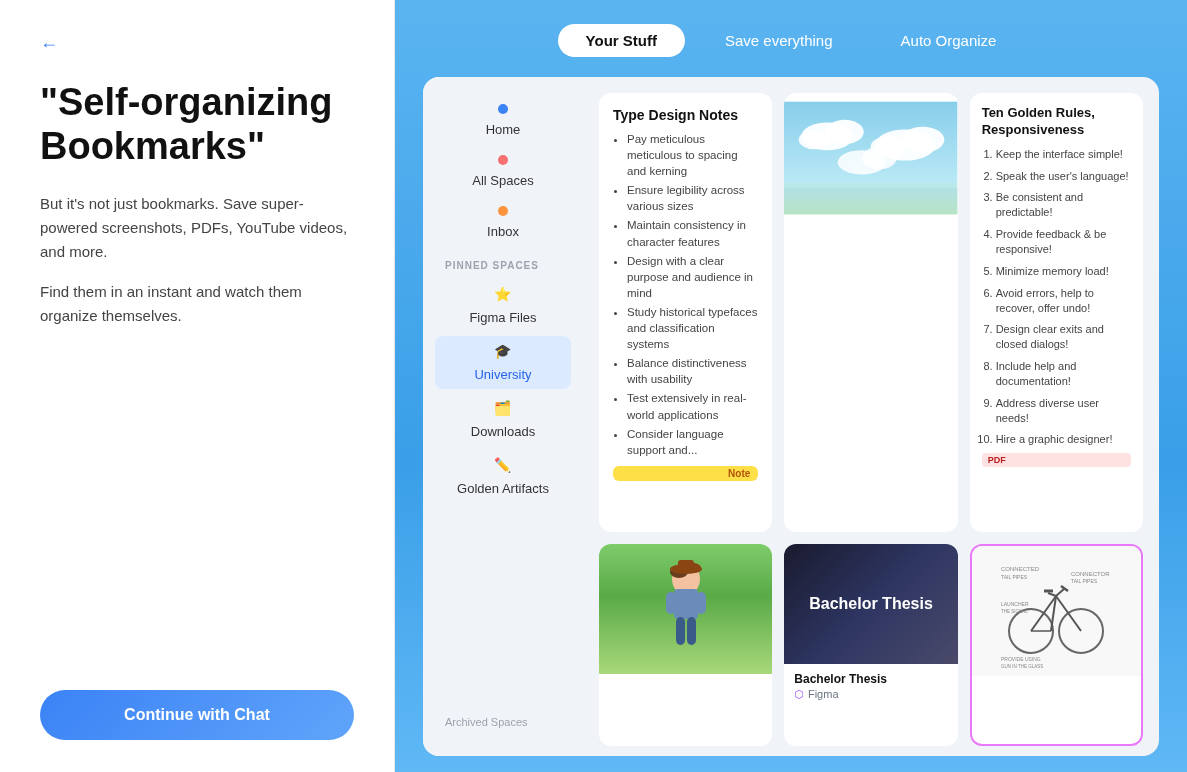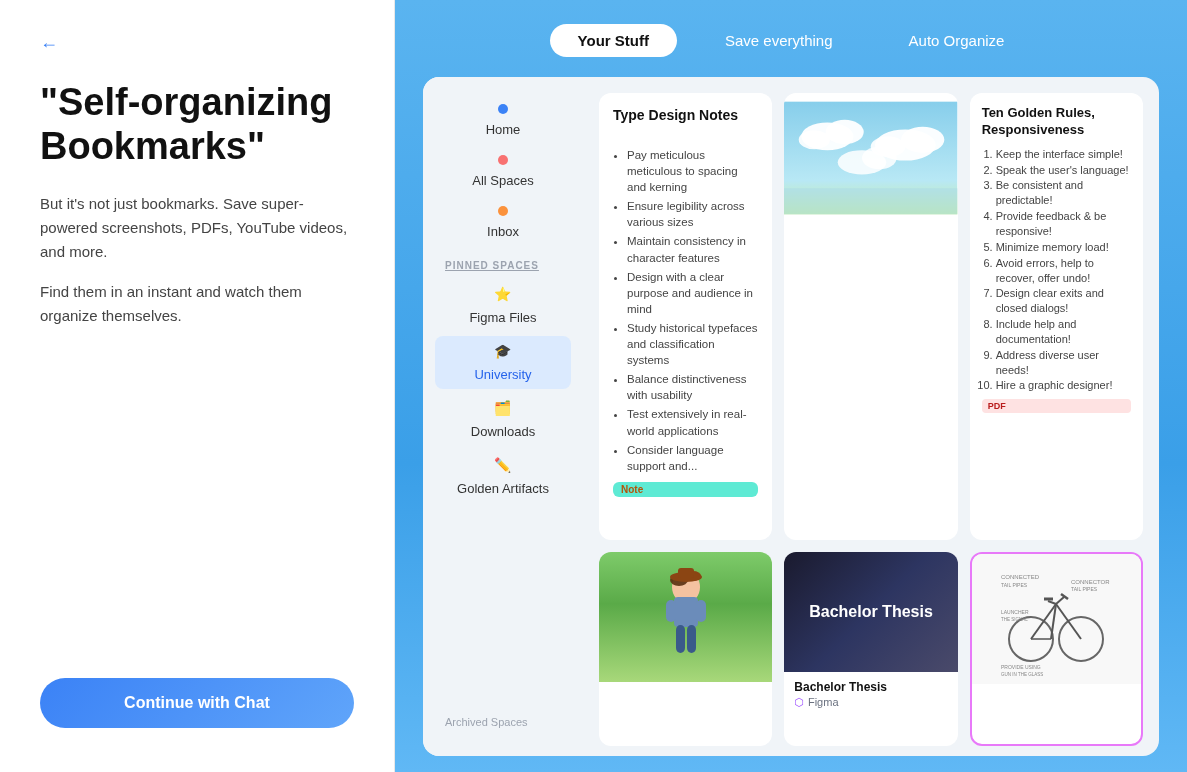--- a/index.html
+++ b/index.html
@@ -27,42 +27,42 @@
       color: #3b82f6; text-transform: uppercase; margin-bottom: 12px;
     }
     .headline {
       font-size: 38px; font-weight: 700; color: #111; line-height: 1.15;
       margin-bottom: 24px;
     }
     .desc {
       font-size: 15px; color: #444; line-height: 1.6; margin-bottom: 16px;
     }
     .cta-btn {
-      position: absolute; bottom: 44px; left: 40px; right: 40px;
+      position: absolute; bottom: 32px; left: 40px; right: 40px;
       background: linear-gradient(135deg, #3b82f6, #60a5fa);
       color: #fff; font-size: 16px; font-weight: 600;
       border: none; border-radius: 28px; padding: 16px;
       cursor: pointer; text-align: center;
     }
 
     
     .right-panel {
       flex: 1;
       background: linear-gradient(180deg, #5ab4f0 0%, #3a9fe8 60%, #60b8f5 100%);
       height: 772px;
       padding: 24px 28px 16px;
       display: flex;
       flex-direction: column;
       overflow: hidden;
     }
 
     
     .tab-bar {
       display: flex; align-items: flex-end; justify-content: center;
-      gap: 20px; margin-bottom: 20px;
+      gap: 12px; margin-bottom: 20px;
     }
     .tab {
       padding: 8px 28px; border-radius: 24px; font-size: 15px; font-weight: 500;
       cursor: pointer; color: #fff;
     }
     .tab.active {
       background: #fff; color: #111; font-weight: 600;
     }
 
     
@@ -94,21 +94,20 @@
     .sidebar-item.active { background: #dbeafe; color: #2563eb; }
     .sidebar-dot {
       width: 10px; height: 10px; border-radius: 50%;
       display: inline-block; flex-shrink: 0;
     }
     .sidebar-emoji { font-size: 14px; }
     .pinned-label {
       font-size: 10px; font-weight: 700; color: #9ca3af;
       letter-spacing: 1px; text-transform: uppercase;
       padding: 10px 10px 4px;
-      text-decoration: underline;
     }
     .archived-label {
       font-size: 11px; color: #9ca3af; margin-top: auto;
       padding: 8px 10px; cursor: pointer;
     }
 
     
     .cards-area {
       flex: 1;
       padding: 16px 16px 10px;
@@ -127,31 +126,31 @@
       display: flex;
       flex-direction: column;
     }
 
     
     .card-notes {
       padding: 14px;
       font-size: 12px;
     }
     .card-notes h3 {
-      font-size: 14px; font-weight: 700; color: #111; margin-bottom: 24px;
+      font-size: 14px; font-weight: 700; color: #111; margin-bottom: 8px;
     }
     .card-notes ul {
       list-style: disc; padding-left: 14px; color: #444;
       display: flex; flex-direction: column; gap: 3px;
       font-size: 11.5px; line-height: 1.4;
     }
     .note-badge {
-      display: inline-block; background: #5eead4; color: #b45309;
+      display: inline-block; background: #fde047; color: #b45309;
       font-size: 10px; font-weight: 600; padding: 2px 8px;
-      border-radius: 6px; margin-top: 8px;
+      border-radius: 6px; margin-top: 8px; text-align: right;
     }
 
     
     .card-sky { padding: 0; }
 
     
     .card-thesis {
       padding: 0; position: relative;
     }
     .thesis-bg {
@@ -165,21 +164,21 @@
     .thesis-info {
       padding: 8px 10px;
       display: flex; flex-direction: column; gap: 2px;
     }
     .thesis-name { font-size: 12px; font-weight: 600; color: #111; }
     .thesis-source { font-size: 11px; color: #6b7280; display: flex; align-items: center; gap: 4px; }
 
     
     .card-rules { padding: 12px; font-size: 11px; }
     .card-rules h3 { font-size: 13px; font-weight: 700; color: #111; margin-bottom: 8px; line-height: 1.3; }
-    .card-rules ol { padding-left: 14px; color: #444; display: flex; flex-direction: column; gap: 1px; line-height: 1.35; justify-content: space-between; }
+    .card-rules ol { padding-left: 14px; color: #444; display: flex; flex-direction: column; gap: 7px; line-height: 1.35; justify-content: space-between; }
     .pdf-badge {
       display: inline-block; background: #fee2e2; color: #b91c1c;
       font-size: 9px; font-weight: 700; padding: 2px 6px;
       border-radius: 4px; margin-top: 6px;
     }
 
     
     .card-illus { padding: 0; }
     .illus-green {
       background: linear-gradient(180deg, #7ecb6a 0%, #5aaa48 40%, #a8d87a 100%);

